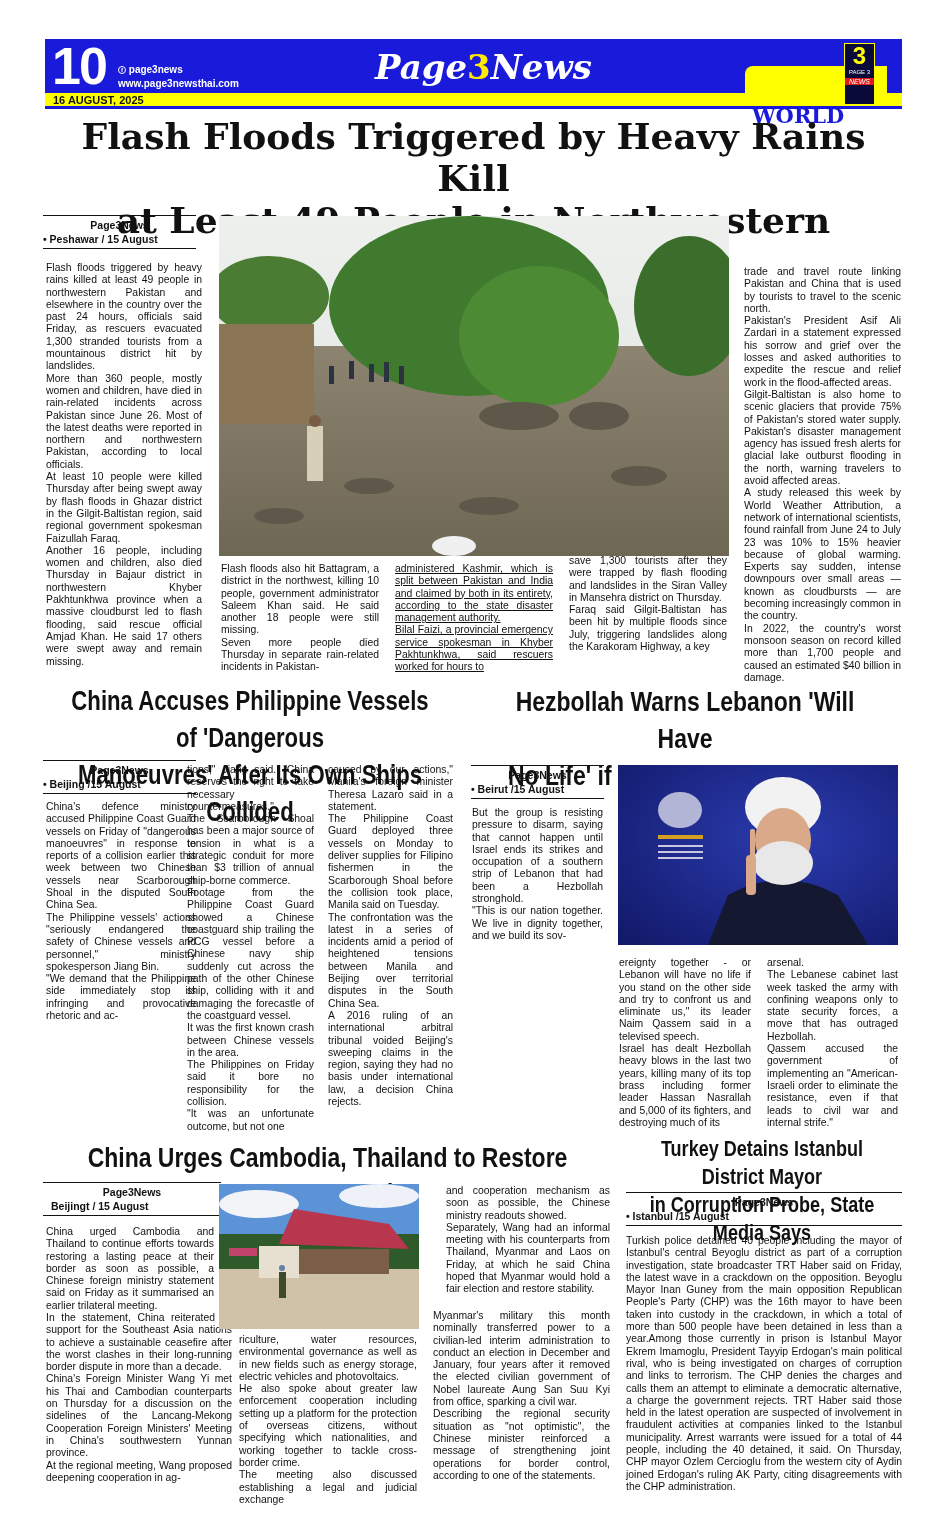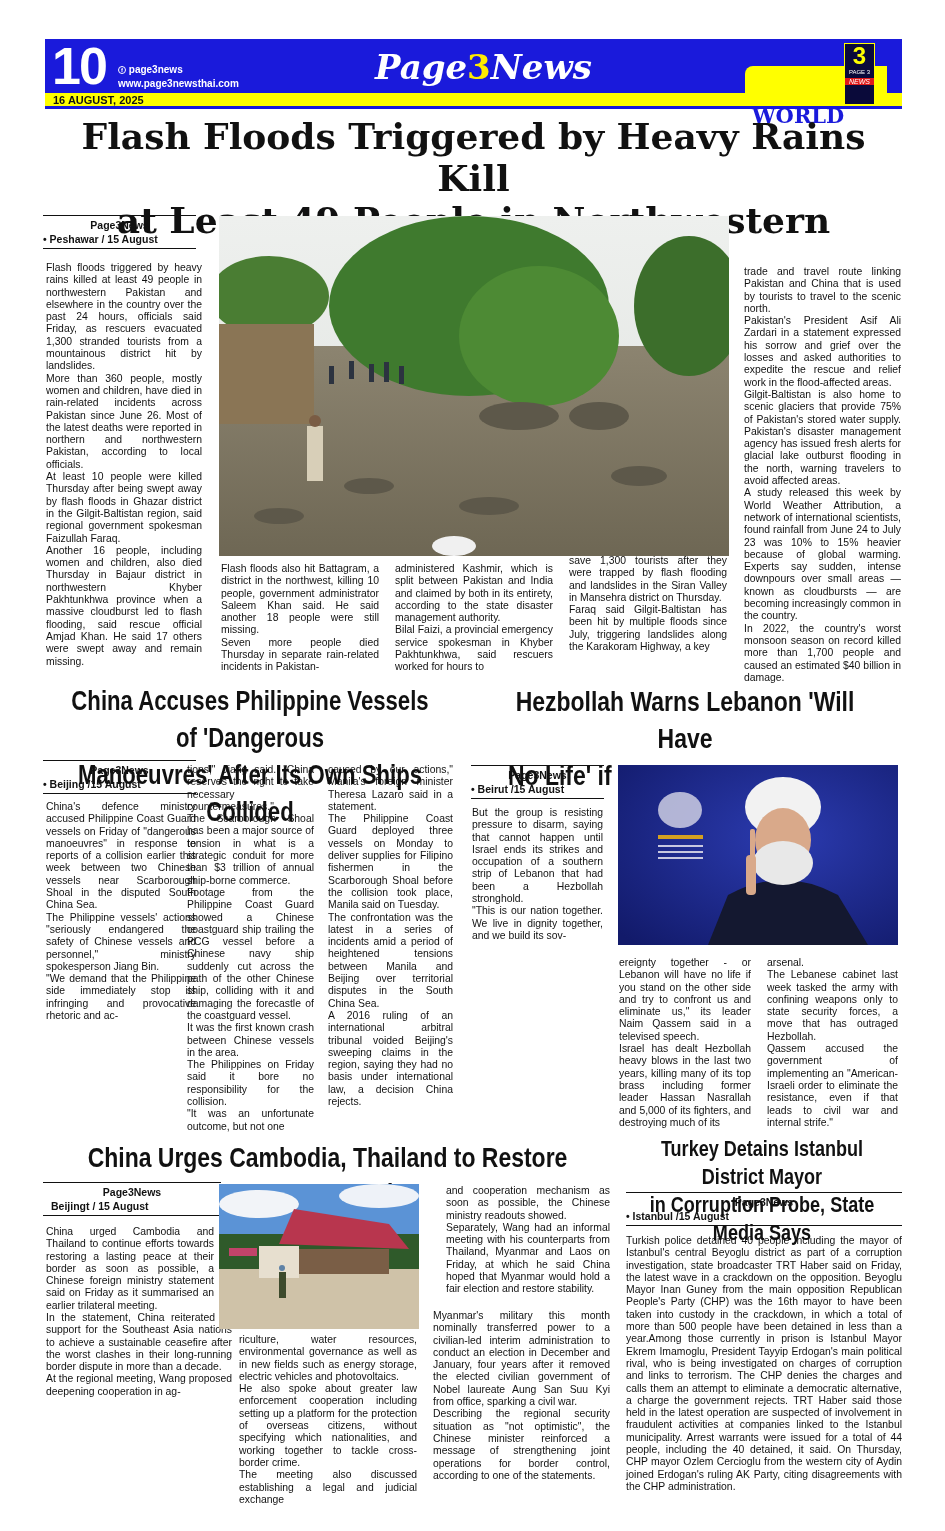--- a/index.html
+++ b/index.html
@@ -107,21 +107,21 @@
     <rect x="88" y="210" width="16" height="55" fill="#d8cfb8"></rect>
     <circle cx="96" cy="205" r="6" fill="#7a5c44"></circle>
     <ellipse cx="235" cy="330" rx="22" ry="10" fill="#f0f0f0"></ellipse>
   </svg>
 </div>
 
 <div class="abs txt" style="left:221px;top:563px;width:158px;">
   <p>Flash floods also hit Battagram, a district in the northwest, killing 10 people, government administrator Saleem Khan said. He said another 18 people were still missing.</p>
   <p>Seven more people died Thursday in separate rain-related incidents in Pakistan-</p>
 </div>
-<div class="abs txt" style="left:395px;top:563px;width:158px;">
+<div class="abs txt" style="left:395px;top:563px;width:158px;text-decoration:underline;">
   <p>administered Kashmir, which is split between Pakistan and India and claimed by both in its entirety, according to the state disaster management authority.</p>
   <p>Bilal Faizi, a provincial emergency service spokesman in Khyber Pakhtunkhwa, said rescuers worked for hours to</p>
 </div>
 <div class="abs txt" style="left:569px;top:555px;width:158px;">
   <p>save 1,300 tourists after they were trapped by flash flooding and landslides in the Siran Valley in Mansehra district on Thursday.</p>
   <p>Faraq said Gilgit-Baltistan has been hit by multiple floods since July, triggering landslides along the Karakoram Highway, a key</p>
 </div>
 <div class="abs txt" style="left:744px;top:219px;width:157px;margin-top:47px;">
   <p>trade and travel route linking Pakistan and China that is used by tourists to travel to the scenic north.</p>
   <p>Pakistan's President Asif Ali Zardari in a statement expressed his sorrow and grief over the losses and asked authorities to expedite the rescue and relief work in the flood-affected areas.</p>
@@ -205,20 +205,21 @@
 <div class="abs h-cond" style="left:0px;top:1140px;width:655px;font-size:28px;line-height:36px;">China Urges Cambodia, Thailand to Restore Peace at Border</div>
 <div class="abs byline" style="left:43px;top:1182px;width:178px;">
   <span class="src">Page3News</span>
   <span style="padding-left:8px;">Beijingt / 15 August</span>
 </div>
 <div class="abs txt" style="left:46px;top:1226px;width:168px;">
   <p>China urged Cambodia and Thailand to continue efforts towards restoring a lasting peace at their border as soon as possible, a Chinese foreign ministry statement said on Friday as it summarised an earlier trilateral meeting.</p>
 </div>
 <div class="abs txt" style="left:46px;top:1312px;width:186px;">
   <p>In the statement, China reiterated its support for the Southeast Asia nations to achieve a sustainable ceasefire after the worst clashes in their long-running border dispute in more than a decade.</p>
+  <p>China's Foreign Minister Wang Yi met his Thai and Cambodian counterparts on Thursday for a discussion on the sidelines of the Lancang-Mekong Cooperation Foreign Ministers' Meeting in China's southwestern Yunnan province.</p>
   <p>At the regional meeting, Wang proposed deepening cooperation in ag-</p>
 </div>
 <div class="abs img" style="left:219px;top:1184px;width:200px;height:145px;">
   <svg width="200" height="145" viewBox="0 0 200 145">
     <rect width="200" height="145" fill="#5b93d6"></rect>
     <ellipse cx="40" cy="20" rx="40" ry="14" fill="#f2f4f8"></ellipse>
     <ellipse cx="160" cy="12" rx="40" ry="12" fill="#eef2f8"></ellipse>
     <rect x="0" y="50" width="200" height="40" fill="#2f5a2a"></rect>
     <rect y="85" width="200" height="60" fill="#cfc2a8"></rect>
     <polygon points="60,60 75,25 170,40 190,65" fill="#b8364e"></polygon>

